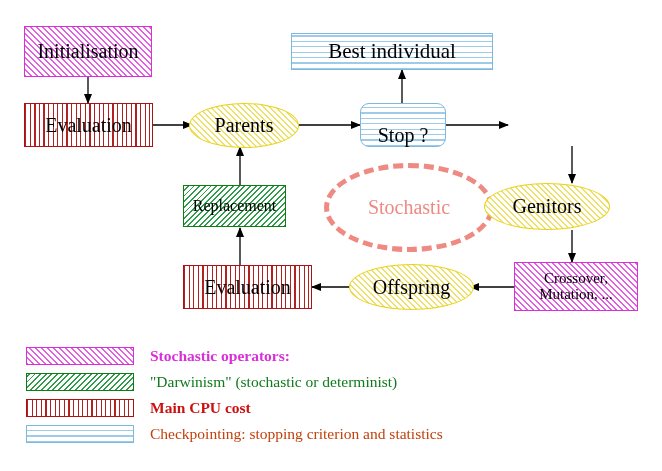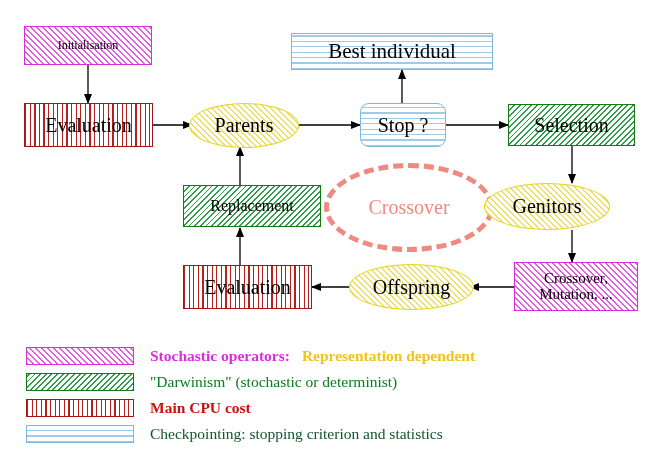--- a/index.html
+++ b/index.html
@@ -65,21 +65,21 @@
   }
   .hatch-yellow {
     border: 1.5px solid #e8d216;
     background-color: #ffffff;
     background-image: repeating-linear-gradient(
         45deg,
         #efe06a 0px, #efe06a 1.4px,
         #ffffff 1.4px, #ffffff 4.2px);
   }
 
-  .rounded { border-radius: 9px; }
+  .rounded { border-radius: 9px; align-items: flex-end; }
   .ellipse { border-radius: 50% / 50%; }
 
   
   .dashed-ellipse {
     position: absolute;
     box-sizing: border-box;
     border: 5px dashed #ef8a82;
     border-radius: 50% / 50%;
     display: flex;
     align-items: center;
@@ -111,21 +111,21 @@
     font-size: 15.5px;
     white-space: nowrap;
     font-weight: bold;
   }
   .legend-text.plain { font-weight: normal; }
 
   .t-magenta { color: #d92fd9; }
   .t-yellow  { color: #f0c419; }
   .t-green   { color: #0f7a1b; }
   .t-red     { color: #cc1111; }
-  .t-blue    { color: #14532d; }
+  .t-blue    { color: #c2410c; }
 </style>
 </head>
 <body>
 
 <div id="canvas">
 
   <div class="arrow" style="left:0;top:0;">
     <svg width="662" height="471">
       <defs>
         <marker id="ah" markerWidth="10" markerHeight="8" refX="9" refY="4" orient="auto" markerUnits="userSpaceOnUse">
@@ -150,75 +150,71 @@
       <line x1="514" y1="287" x2="470" y2="287" stroke="#000" stroke-width="1.3" marker-end="url(#ah)"></line>
 
       <line x1="350" y1="287" x2="312" y2="287" stroke="#000" stroke-width="1.3" marker-end="url(#ah)"></line>
 
       <line x1="240" y1="265" x2="240" y2="228" stroke="#000" stroke-width="1.3" marker-end="url(#ah)"></line>
 
       <line x1="240" y1="185" x2="240" y2="147" stroke="#000" stroke-width="1.3" marker-end="url(#ah)"></line>
     </svg>
   </div>
 
-  <div class="node hatch-magenta" style="left:24px; top:26px; width:128px; height:39px; font-size:12px;">
+  <div class="node hatch-magenta" style="left:24px; top:26px; width:128px; height:51px; font-size:20px;">
     <span class="lbl">Initialisation</span>
   </div>
 
   <div class="node hatch-red" style="left:24px; top:103px; width:129px; height:44px; font-size:20px;">
     <span class="lbl">Evaluation</span>
   </div>
 
   <div class="node hatch-blue" style="left:291px; top:33px; width:202px; height:37px; font-size:21px;">
     <span class="lbl">Best individual</span>
   </div>
 
   <div class="node hatch-yellow ellipse" style="left:189px; top:103px; width:110px; height:45px; font-size:20px;">
     <span class="lbl">Parents</span>
   </div>
 
   <div class="node hatch-blue rounded" style="left:360px; top:103px; width:86px; height:44px; font-size:20px;">
     <span class="lbl">Stop ?</span>
   </div>
 
-  <div class="node hatch-green" style="left:508px; top:104px; width:127px; height:42px; font-size:20px;">
-    <span class="lbl">Selection</span>
-  </div>
 
   <div class="node hatch-yellow ellipse" style="left:484px; top:183px; width:126px; height:47px; font-size:20px;">
     <span class="lbl">Genitors</span>
   </div>
 
   <div class="node hatch-magenta" style="left:514px; top:262px; width:124px; height:49px; font-size:15px; flex-direction:column; ">
     <span class="lbl">Crossover,</span>
     <span class="lbl">Mutation, ...</span>
   </div>
 
   <div class="node hatch-yellow ellipse" style="left:349px; top:264px; width:125px; height:46px; font-size:20px;font-family:Liberation Serif, serif;">
     <span class="lbl">Offspring</span>
   </div>
 
   <div class="node hatch-red" style="left:183px; top:265px; width:129px; height:44px; font-size:20px;">
     <span class="lbl">Evaluation</span>
   </div>
 
-  <div class="node hatch-green" style="left:183px; top:185px; width:138px; height:42px; font-size:16px;">
+  <div class="node hatch-green" style="left:183px; top:185px; width:103px; height:42px; font-size:16px;">
     <span class="lbl">Replacement</span>
   </div>
 
   <div class="dashed-ellipse" style="left:324px; top:163px; width:170px; height:89px; font-size:20px;">
-    <span>Crossover</span>
+    <span>Stochastic</span>
   </div>
 
   <div class="legend">
 
     <div class="legend-row" style="left:26px; top:346px;">
       <span class="swatch hatch-magenta"></span>
       <span class="legend-text t-magenta">Stochastic operators:</span>
-      <span class="legend-text t-yellow" style="margin-left:12px;">Representation dependent</span>
     </div>
 
     <div class="legend-row" style="left:26px; top:372px;">
       <span class="swatch hatch-green"></span>
       <span class="legend-text plain t-green">"Darwinism" (stochastic or determinist)</span>
     </div>
 
     <div class="legend-row" style="left:26px; top:398px;">
       <span class="swatch hatch-red"></span>
       <span class="legend-text t-red">Main CPU cost</span>

